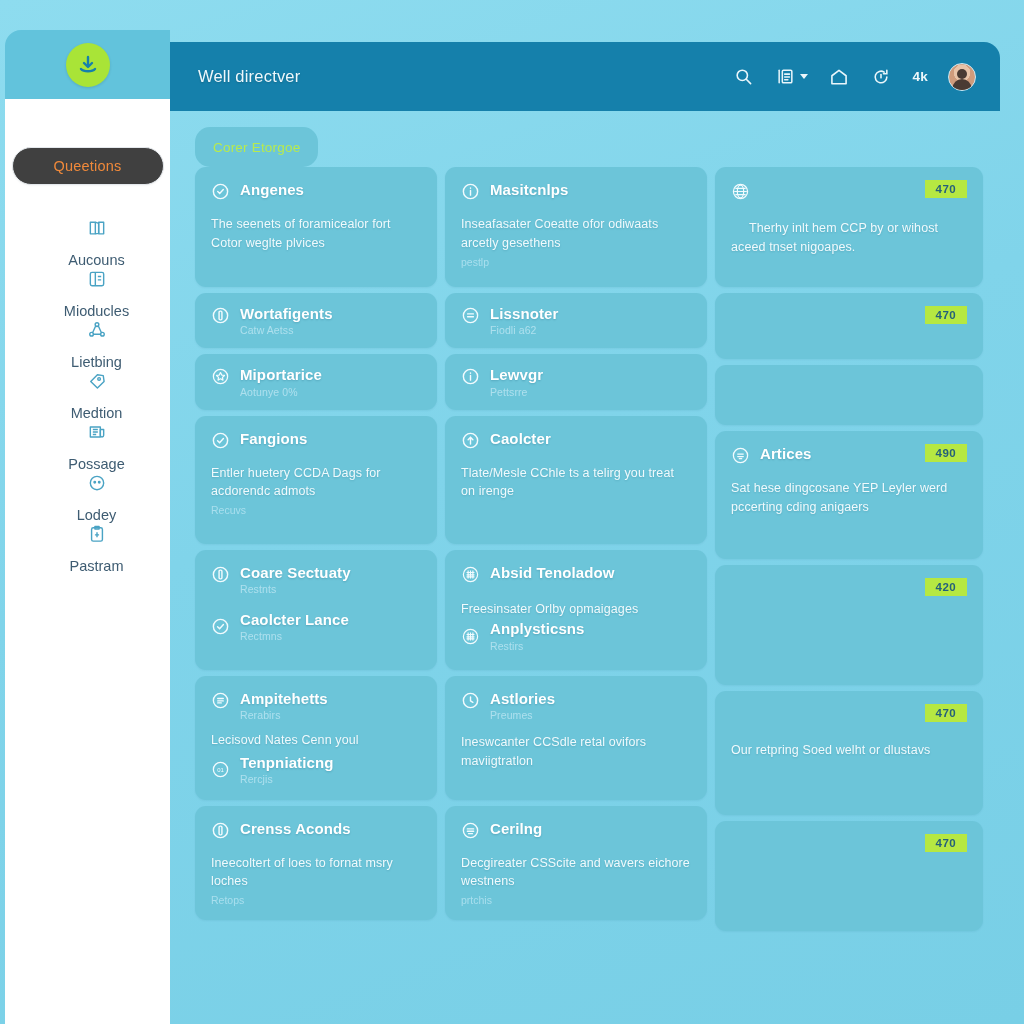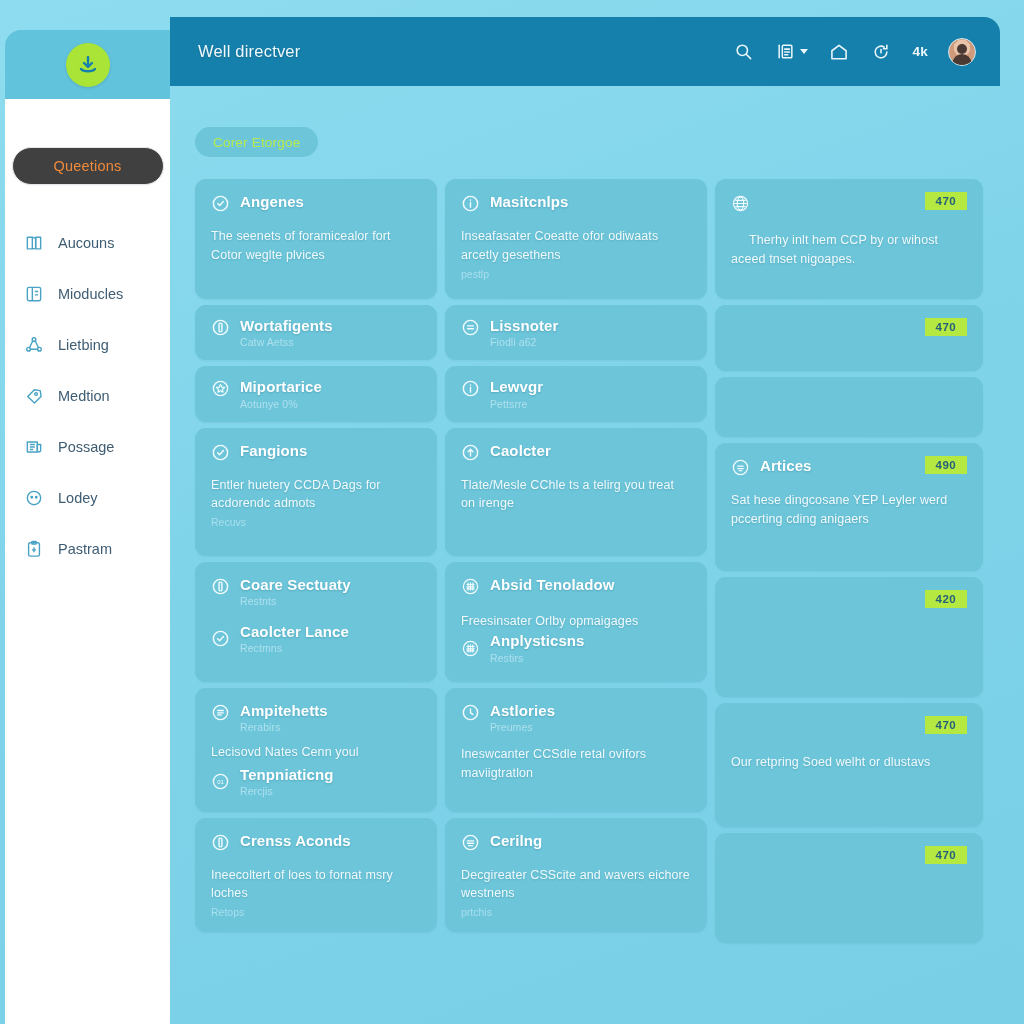--- a/index.html
+++ b/index.html
@@ -44,21 +44,21 @@
     background: #a9e437;
     display: flex; align-items: center; justify-content: center;
     box-shadow: 0 1px 3px rgba(0,0,0,.12);
   }
   .logo-circle svg { display:block; }
 
   
   .header {
     position: absolute;
     left: 170px;
-    top: 17px;
+    top: 42px;
     width: 830px;
     height: 69px;
     background: #1580ab;
     border-top-right-radius: 16px;
     display: flex;
     align-items: center;
     padding: 0 24px 0 28px;
   }
   .header-title {
     color: #eef8fc;
@@ -141,20 +141,21 @@
   }
   .nav { padding: 0 0 0 18px; }
   .nav-item {
     display: flex;
     align-items: center;
     gap: 13px;
     height: 51px;
     cursor: pointer;
     color: #3e5c72;
     font-size: 14.5px;
+    flex-direction: column;
   }
   .nav-ico {
     width: 22px; height: 22px;
     display: flex; align-items: center; justify-content: center;
     color: #4aa3c4;
     flex: 0 0 22px;
   }
   .nav-ico svg { display:block; }
 
   
@@ -162,28 +163,27 @@
     position: absolute;
     left: 170px;
     top: 99px;
     width: 830px;
     height: 925px;
     padding: 28px 30px 0 25px;
   }
   .tag-pill {
     display: inline-flex;
     align-items: center;
-    height: 30px;
+    height: 40px;
     padding: 0 18px;
     border-radius: 15px;
     background: #6cc5d9;
     color: #b7ea4e;
     font-size: 13.5px;
     letter-spacing: .2px;
-    margin-bottom: 22px;
     cursor: pointer;
     text-align: center;
   }
 
   .grid {
     display: grid;
     grid-template-columns: 242px 262px 268px;
     gap: 6px 8px;
     align-items: start;
   }

